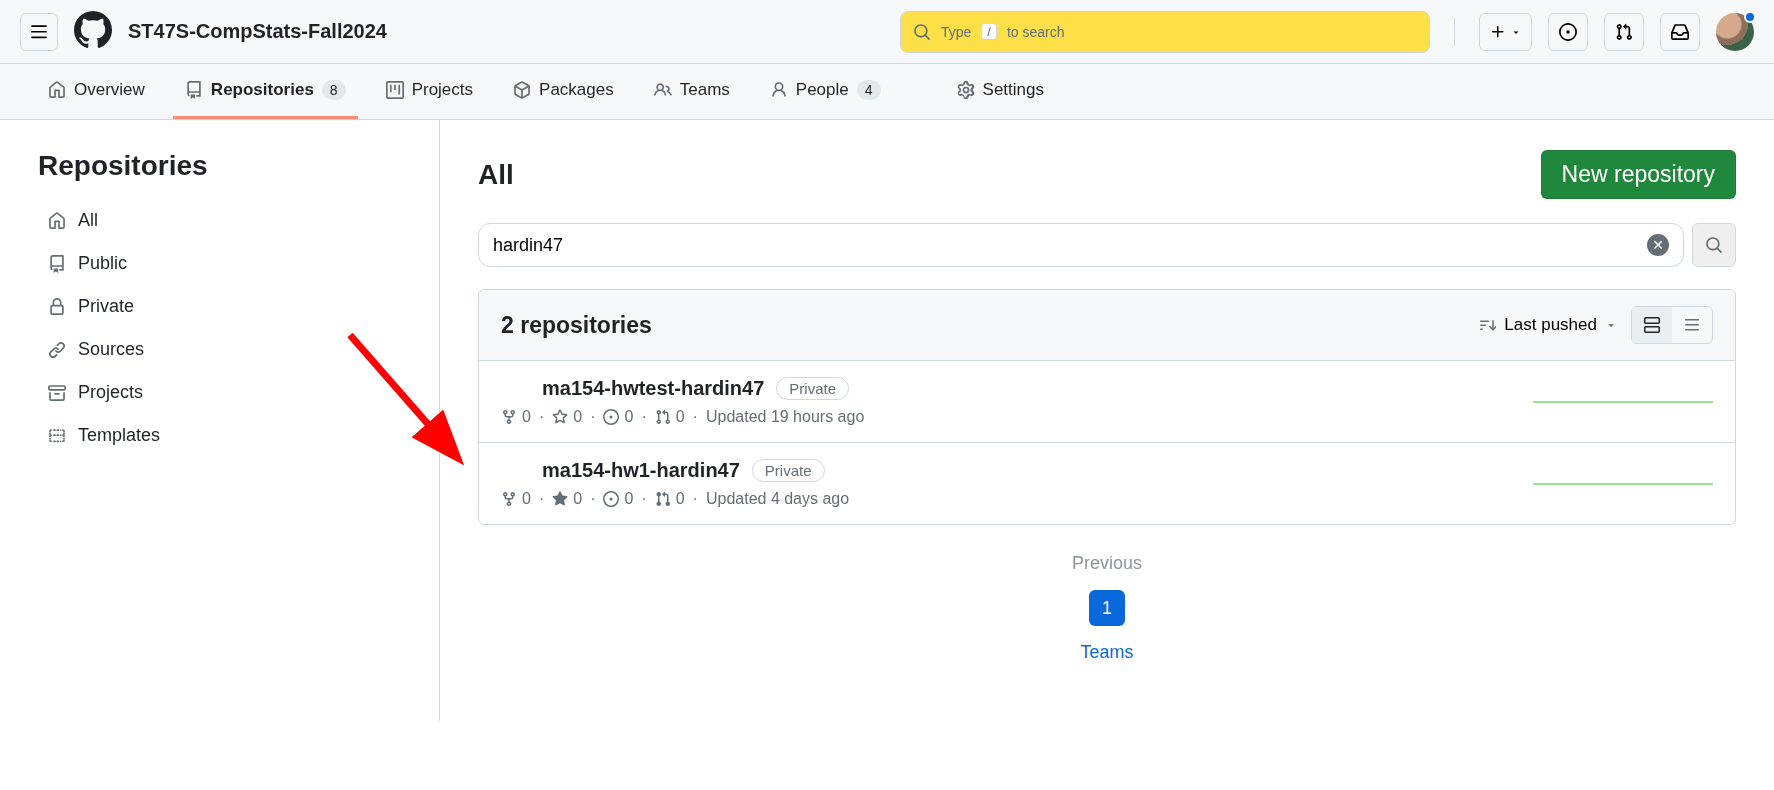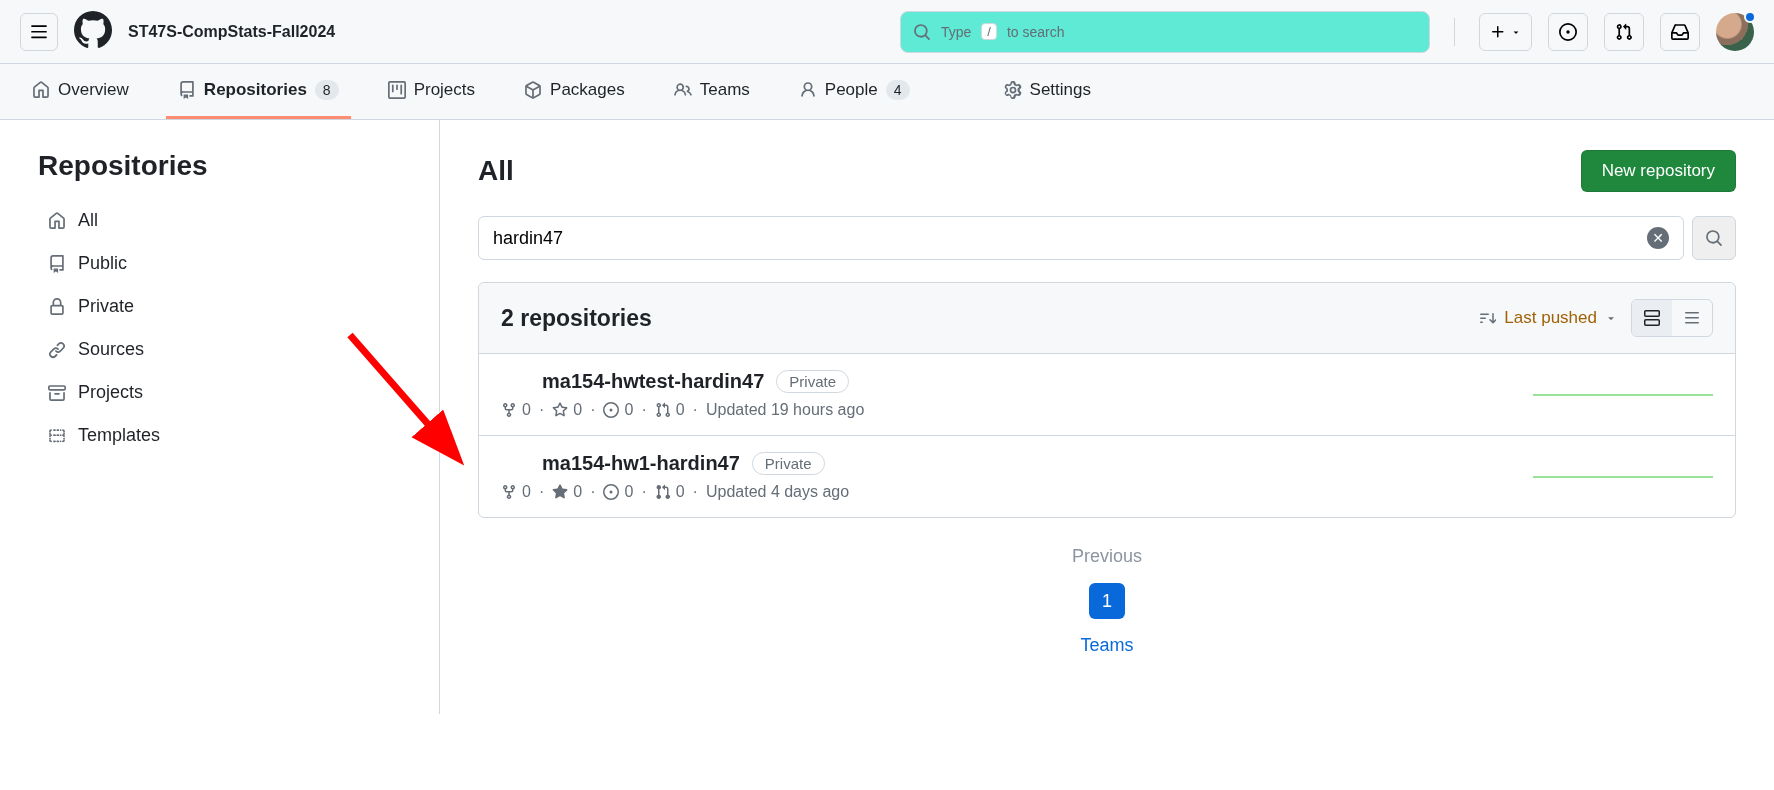--- a/index.html
+++ b/index.html
@@ -2,60 +2,60 @@
 <html><head>
 <meta charset="utf-8">
 <style>
 * { box-sizing: border-box; margin: 0; padding: 0; }
 body { font-family: -apple-system, BlinkMacSystemFont, "Segoe UI", Helvetica, Arial, sans-serif; background: #ffffff; color: #1f2328; font-size: 14px; }
 
 
 .header-top { background: #f6f8fa; border-bottom: 1px solid #d0d7de; padding: 12px 20px; display: flex; align-items: center; gap: 16px; height: 64px; }
 .btn-hamburger { width: 38px; height: 38px; border: 1px solid #d0d7de; border-radius: 6px; background: #f6f8fa; display:flex; align-items:center; justify-content:center; cursor:pointer; }
 .logo-github svg { width:38px; height:38px; }
-.org-title { font-size: 16px; font-weight:600; }
+.org-title { font-size: 20px; font-weight:600; }
 .spacer { flex:1; }
-.search-wrap { display:flex; align-items:center; border:1px solid #d0d7de; border-radius:8px; background:#5eead4; height:42px; padding:0 12px; width:530px; color:#656d76; gap:10px; }
+.search-wrap { display:flex; align-items:center; border:1px solid #d0d7de; border-radius:8px; background:#fde047; height:42px; padding:0 12px; width:530px; color:#656d76; gap:10px; }
 .search-wrap .kbd { border:1px solid #d0d7de; border-radius:4px; padding:0 5px; font-size:13px; background:#fff; }
 .vsep { width:1px; height:28px; background:#d0d7de; margin:0 8px; }
 .btn-square { height:38px; min-width:38px; border:1px solid #d0d7de; border-radius:6px; background:#f6f8fa; display:flex; align-items:center; justify-content:center; cursor:pointer; padding:0 10px; gap:5px; }
 .avatar { width:38px; height:38px; border-radius:50%; background: radial-gradient(circle at 30% 30%, #d4a98c 0 35%, #8b6f5c 40% 55%, #3a614a 55% 100%); position:relative; }
 .avatar-dot { position:absolute; top:-2px; right:-2px; width:12px; height:12px; border-radius:50%; background:#0969da; border:2px solid #f6f8fa; }
 
 
-.tab-nav { background:#f6f8fa; border-bottom:1px solid #d0d7de; display:flex; align-items:center; gap:25px; padding:0 20px; height:56px; }
+.tab-nav { background:#f6f8fa; border-bottom:1px solid #d0d7de; display:flex; align-items:center; gap:16px; padding:0 36px; height:56px; }
 .tab-item { display:flex; align-items:center; gap:8px; padding:0 12px; height:100%; cursor:pointer; font-size:17px; color:#1f2328; border-bottom:3px solid transparent; }
 .tab-item.active { font-weight:600; border-bottom:3px solid #fd8c73; }
 .counter { background:#d0d7de80; border-radius:10px; padding:2px 8px; font-size:14px; font-weight:500; color:#1f2328; }
 .tab-gap { width:20px; }
 
 
 .body-wrap { display:flex; }
 .sidebar { width:440px; min-width:440px; border-right:1px solid #d0d7de; padding:30px 0 30px 38px; }
 .sidebar h1 { font-size:28px; font-weight:600; margin-bottom:20px; }
 .side-list { display:flex; flex-direction:column; gap:6px; }
 .side-item { display:flex; align-items:center; gap:12px; padding:8px 10px; border-radius:6px; cursor:pointer; font-size:18px; }
 
 
 .main { flex:1; padding:30px 38px; position:relative; }
 .main-head { display:flex; align-items:center; justify-content:space-between; margin-bottom:24px; }
 .main-head h2 { font-size:28px; font-weight:600; }
-.btn-primary { background:#1f883d; color:#fff; border:1px solid rgba(27,31,36,0.15); border-radius:6px; padding:10px 20px; font-size:17px; font-weight:500; cursor:pointer; }
+.btn-primary { background:#1f883d; color:#fff; border:1px solid rgba(27,31,36,0.15); border-radius:6px; padding:10px 20px; font-size:23px; font-weight:500; cursor:pointer; }
 
 .search-row { display:flex; gap:8px; margin-bottom:22px; }
-.search-input { flex:1; display:flex; align-items:center; border:1px solid #d0d7de; border-radius:6px; height:44px; padding:0 14px; font-size:18px; }
+.search-input { flex:1; display:flex; align-items:center; border:1px solid #d0d7de; border-radius:12px; height:44px; padding:0 14px; font-size:18px; }
 .search-input input { border:none; outline:none; flex:1; font-size:18px; }
 .clear-x { width:22px; height:22px; border-radius:50%; background:#656d76; color:#fff; display:flex; align-items:center; justify-content:center; font-size:14px; cursor:pointer; }
 .btn-search { border:1px solid #d0d7de; border-radius:6px; width:44px; height:44px; display:flex; align-items:center; justify-content:center; cursor:pointer; }
 
 .results-box { border:1px solid #d0d7de; border-radius:6px; }
 .results-head { display:flex; align-items:center; justify-content:space-between; background:#f6f8fa; border-bottom:1px solid #d0d7de; padding:16px 22px; border-radius:6px 6px 0 0; }
 .results-head-text { font-size:23px; font-weight:600; }
 .results-head-right { display:flex; align-items:center; gap:14px; }
-.sort-btn { display:flex; align-items:center; gap:8px; cursor:pointer; font-size:17px; color:#a16207; }
+.sort-btn { display:flex; align-items:center; gap:8px; cursor:pointer; font-size:17px; color:#000000; }
 .view-toggle { display:flex; border:1px solid #d0d7de; border-radius:6px; overflow:hidden; }
 .view-toggle > div { width:40px; height:36px; display:flex; align-items:center; justify-content:center; cursor:pointer; }
 .view-toggle > div.active { background:#eaeef2; }
 
 .repo-row { padding:16px 22px; border-bottom:1px solid #d0d7de; display:flex; align-items:center; }
 .repo-row:last-child { border-bottom:none; }
 .repo-left { flex:1; }
 .repo-name-line { display:flex; align-items:center; gap:12px; margin-bottom:8px; }
 .repo-name { font-size:20px; font-weight:600; color:#1f2328;margin-left:41px; }
 .badge { border:1px solid #d0d7de; border-radius:20px; padding:2px 12px; font-size:15px; color:#656d76; }

